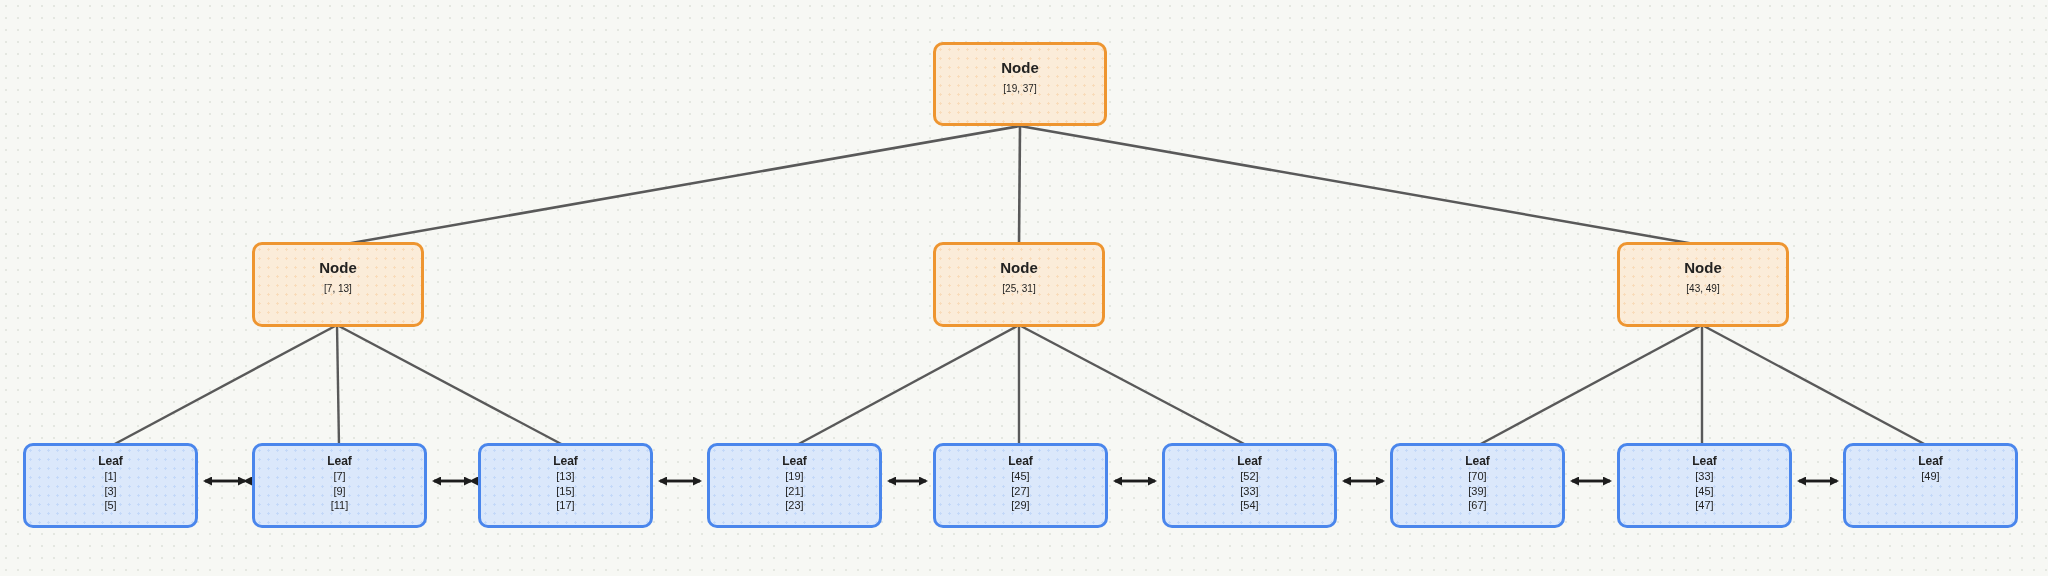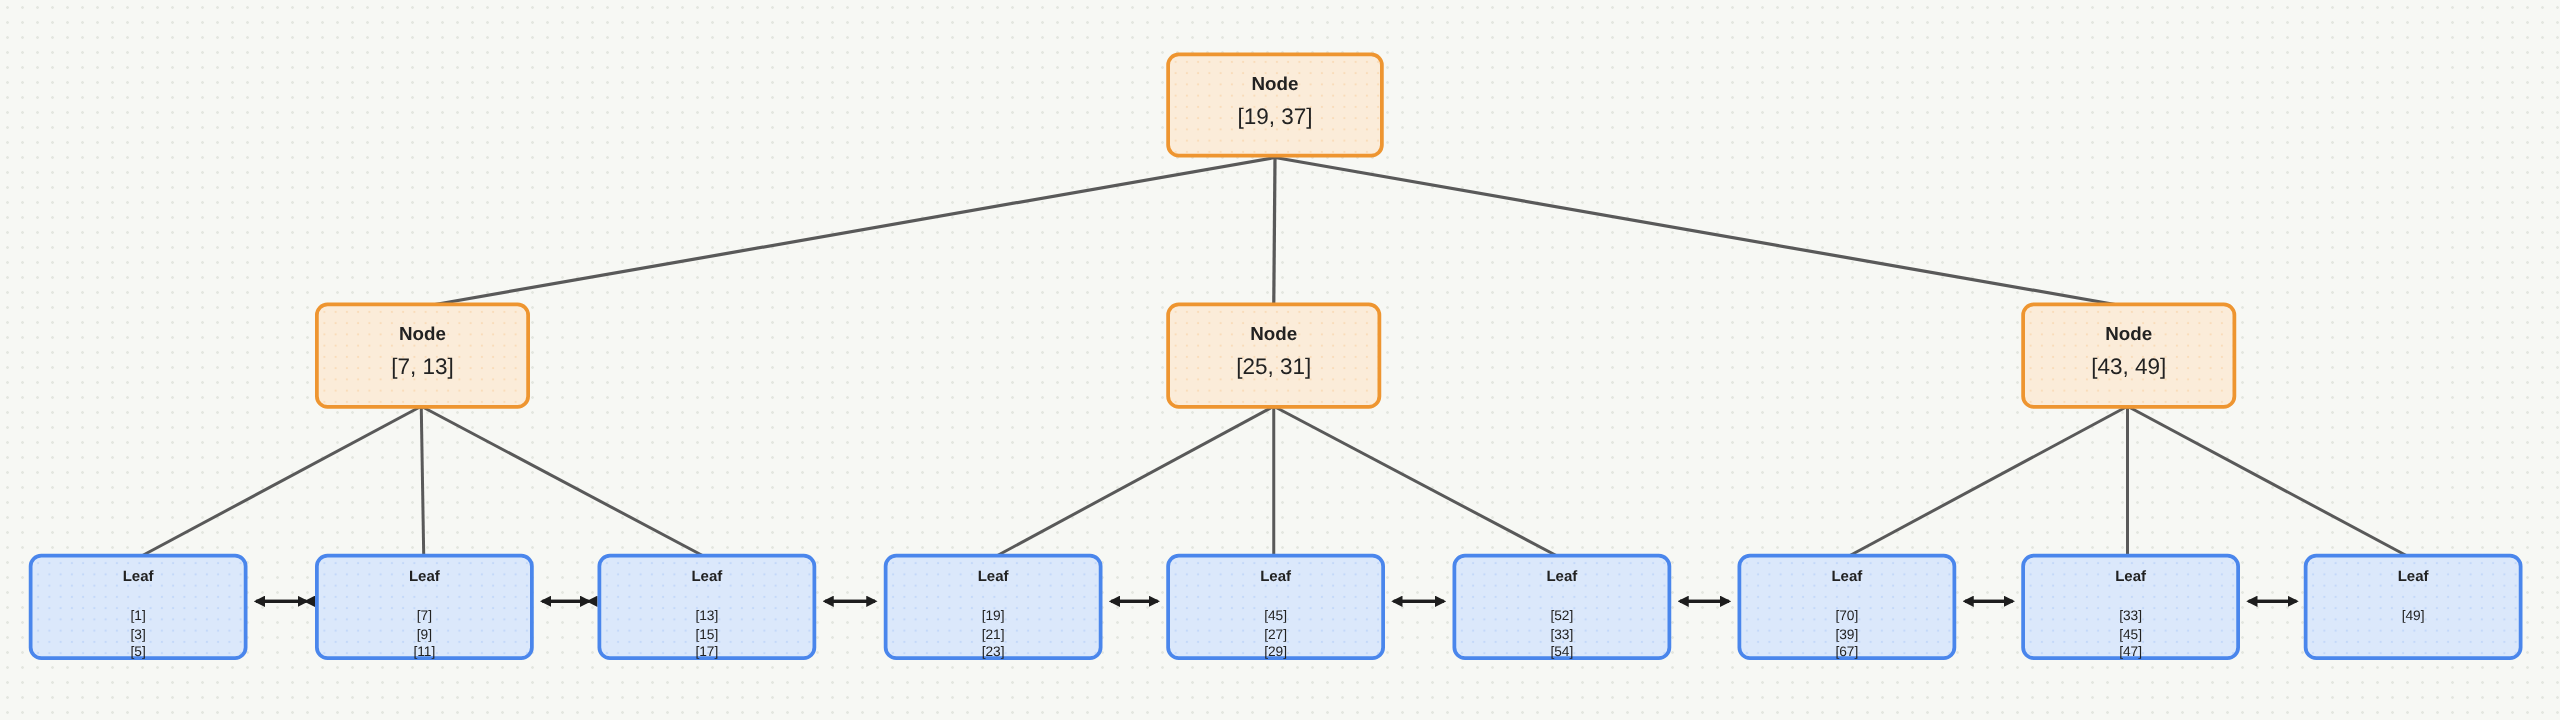--- a/index.html
+++ b/index.html
@@ -51,29 +51,29 @@
   }
   .node-label {
     display: block;
     font-weight: bold;
     font-size: 15px;
     color: #222;
     margin-bottom: 7px;
   }
   .node-keys {
     display: block;
-    font-size: 18px;
+    font-size: 10px;
     color: #222;
   }
   .leaf-label {
     display: block;
     font-weight: bold;
     font-size: 12px;
     color: #222;
-    margin-bottom: 18px;
+    margin-bottom: 1px;
   }
   .leaf-value {
     display: block;
     font-size: 11px;
     line-height: 14.5px;
     color: #222;
   }
 </style>
 </head>
 <body>

